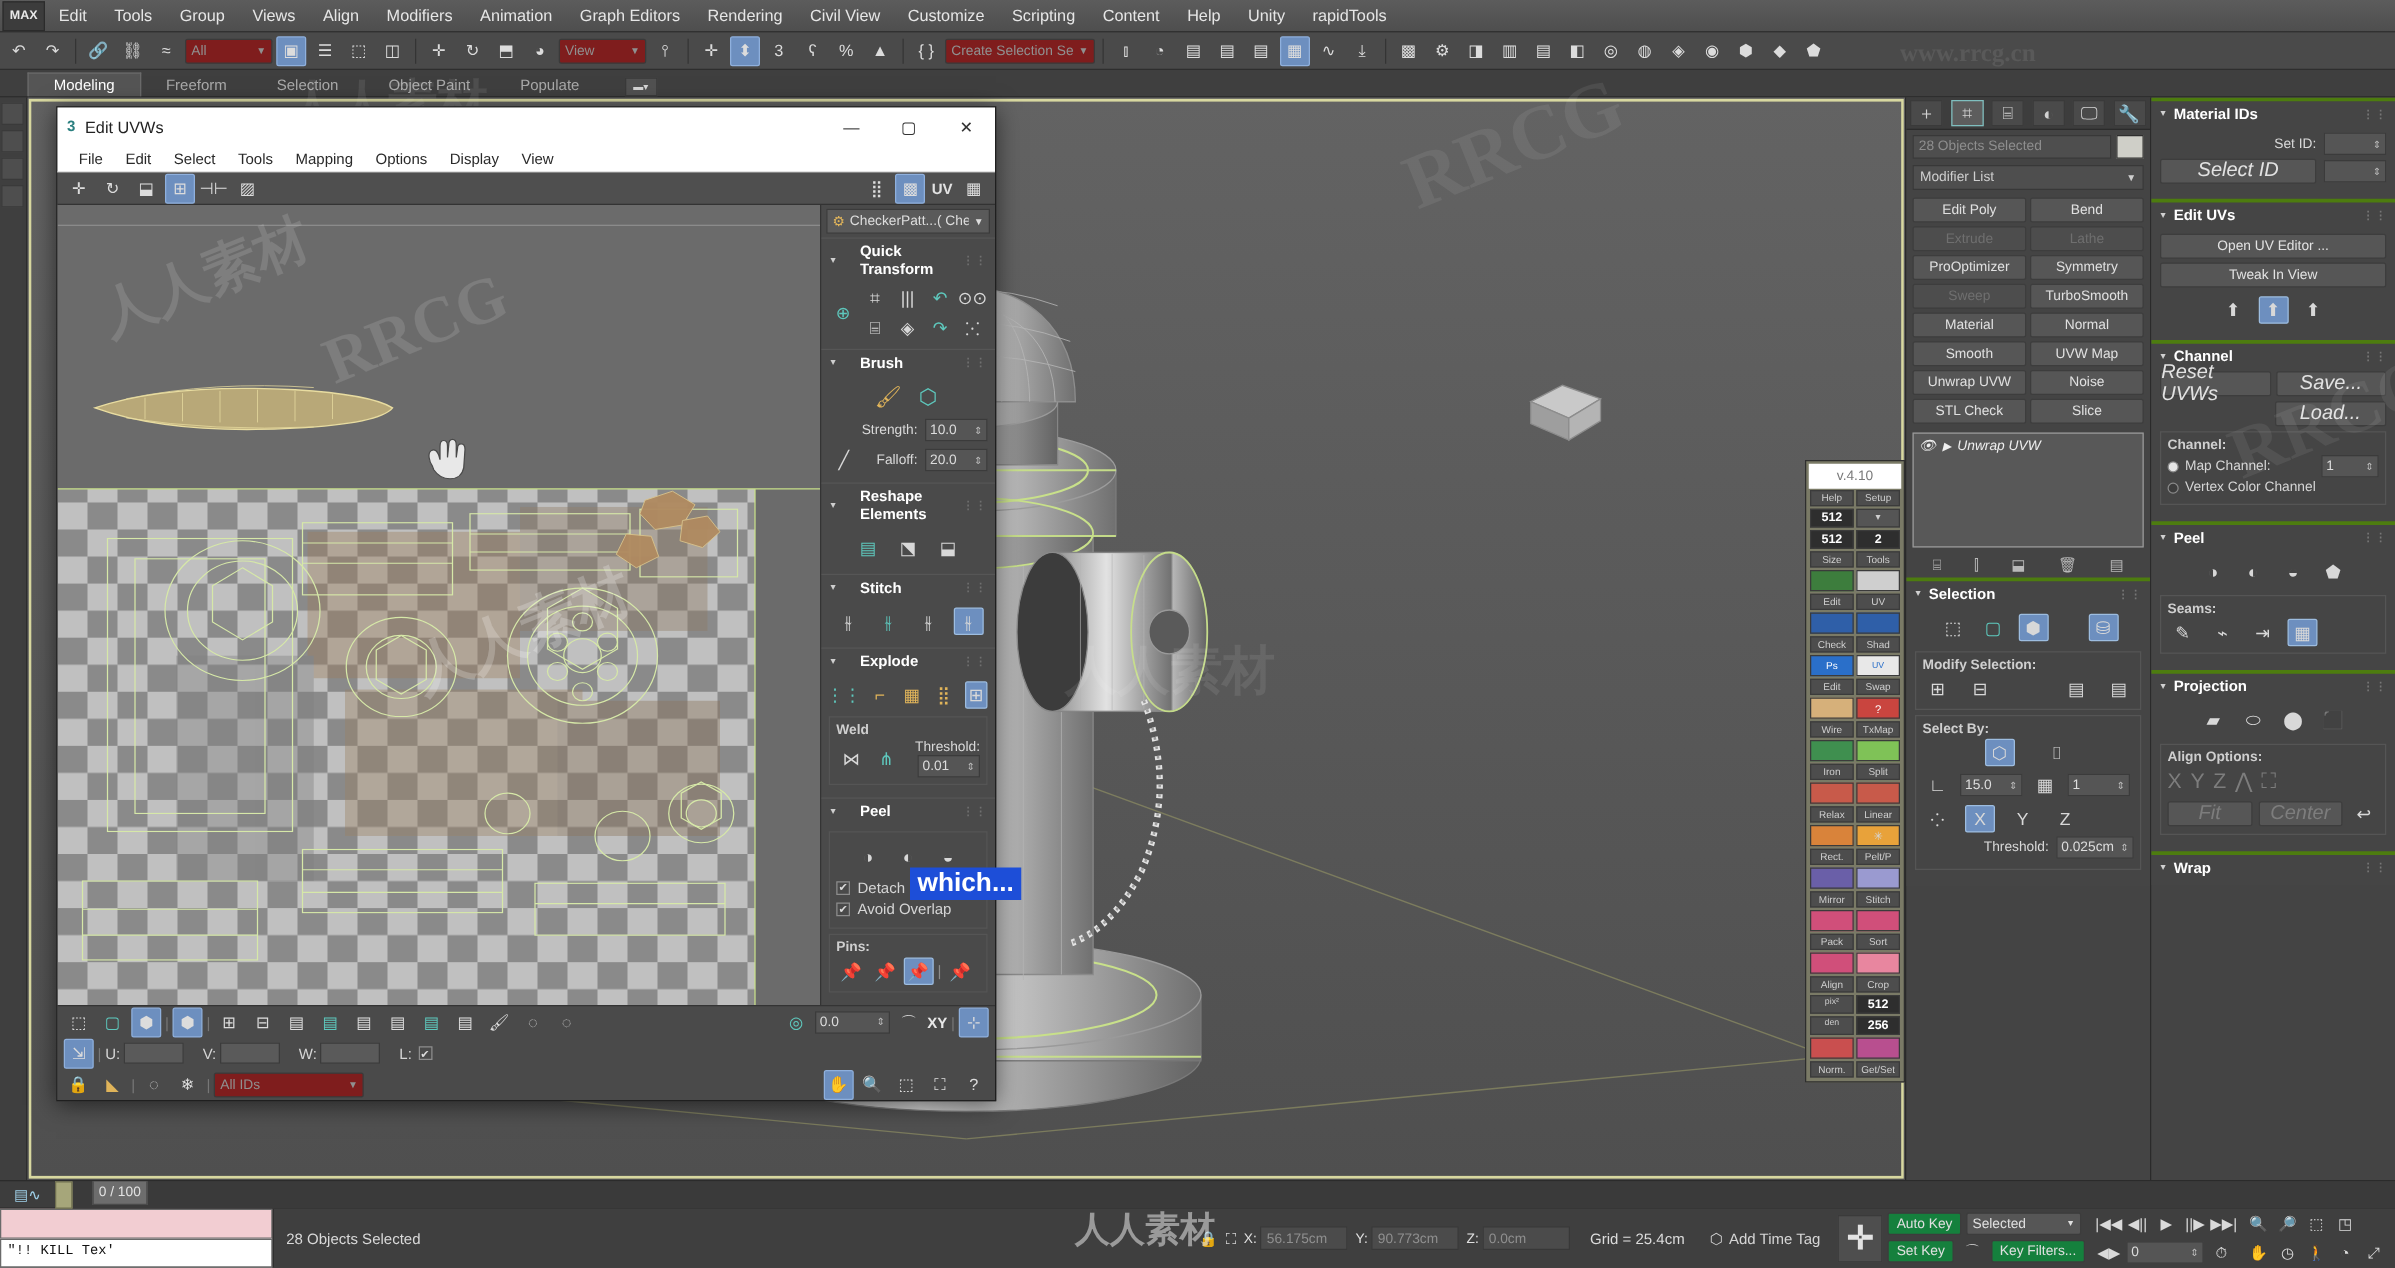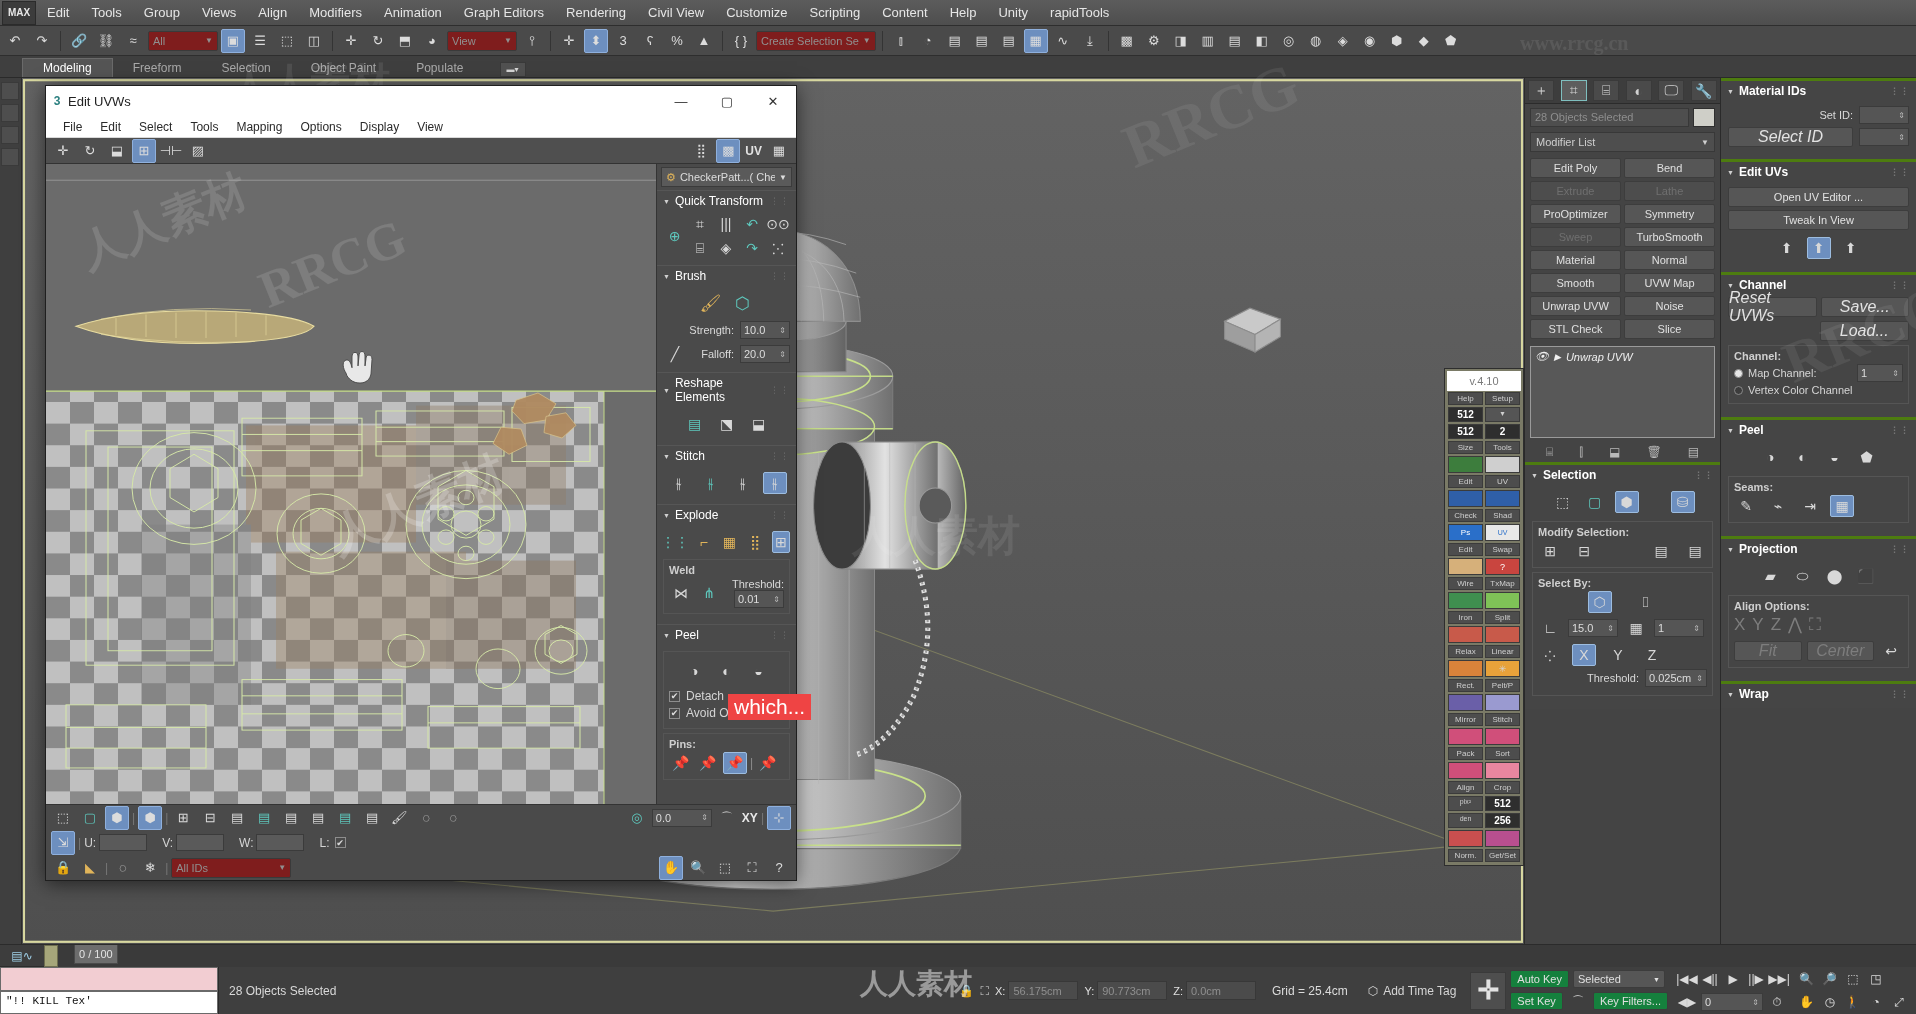--- a/index.html
+++ b/index.html
@@ -188,33 +188,33 @@
   .uv-menu{ height:22px; background:#fff; display:flex; align-items:center;
             padding-left:8px; gap:0; flex:none; border-bottom:1px solid #d9d9d9;}
   .uv-menu .m{ padding:2px 9px; font-size:12px; color:#2a2a2a;}
   .uv-toolbar{ height:26px; background:#4f4f4f; display:flex; align-items:center;
                gap:3px; padding:0 5px; flex:none; border-bottom:1px solid #333;}
   .uv-main{ flex:1; display:flex; min-height:0;}
   .uv-canvas{ flex:1; position:relative; overflow:hidden; background:#6b6b6b;}
   .uv-right{ width:140px; background:#4a4a4a; flex:none; border-left:1px solid #343434;
              overflow:hidden;}
   .uvroll{ border-top:1px solid #565656;}
-  .uvroll-head{ display:flex; align-items:center; gap:5px; padding:3px 6px;
-                font-size:12px; font-weight:normal; color:#fff;justify-content:center;}
+  .uvroll-head{ display:flex; align-items:center; gap:18px; padding:3px 6px;
+                font-size:12px; font-weight:bold; color:#fff;justify-content:center;}
   .uvroll-head .tri{font-size:7px;color:#cfcfcf;}
   .uvroll-head .grip{margin-left:auto;color:#6f6f6f;font-size:9px;letter-spacing:1px;}
   .uvroll-body{ padding:2px 6px 6px 6px;}
   .uv-mapcombo{ height:20px; margin:3px 4px; background:#5a5a5a; border:1px solid #3b3b3b;
                 display:flex; align-items:center; padding:0 4px; gap:4px;
                 font-size:11px; color:#ddd;}
   .uv-bottom{ flex:none; background:#4a4a4a; border-top:1px solid #343434;}
   .uv-brow{ height:25px; display:flex; align-items:center; gap:3px; padding:0 5px;}
   .uvfield{ width:48px;height:17px;background:#5a5a5a;border:1px solid #3b3b3b;}
-  .tag{ position:absolute; background:#ef4444; color:#fff; font-size:21px;
-        font-weight:normal; padding:1px 6px; white-space:nowrap; z-index:60;}
+  .tag{ position:absolute; background:#1d4ed8; color:#fff; font-size:21px;
+        font-weight:bold; padding:1px 6px; white-space:nowrap; z-index:60;}
 
   
   .textools{ position:absolute; right:0px; top:290px; width:80px;
              background:#7a7a66; border:1px solid #2e2e2e; z-index:30;
              display:flex; flex-direction:column; padding:2px;}
   .tt-head{ height:20px; background:#fff; color:#7a7a7a; font-size:11px;
             display:flex; align-items:center; justify-content:center;}
   .tt-row{ display:flex;}
   .tt-cell{ flex:1; font-size:8px; color:#cfcfcf; text-align:center;
             background:#4d4d4d; border:1px solid #3b3b3b; margin:1px;

